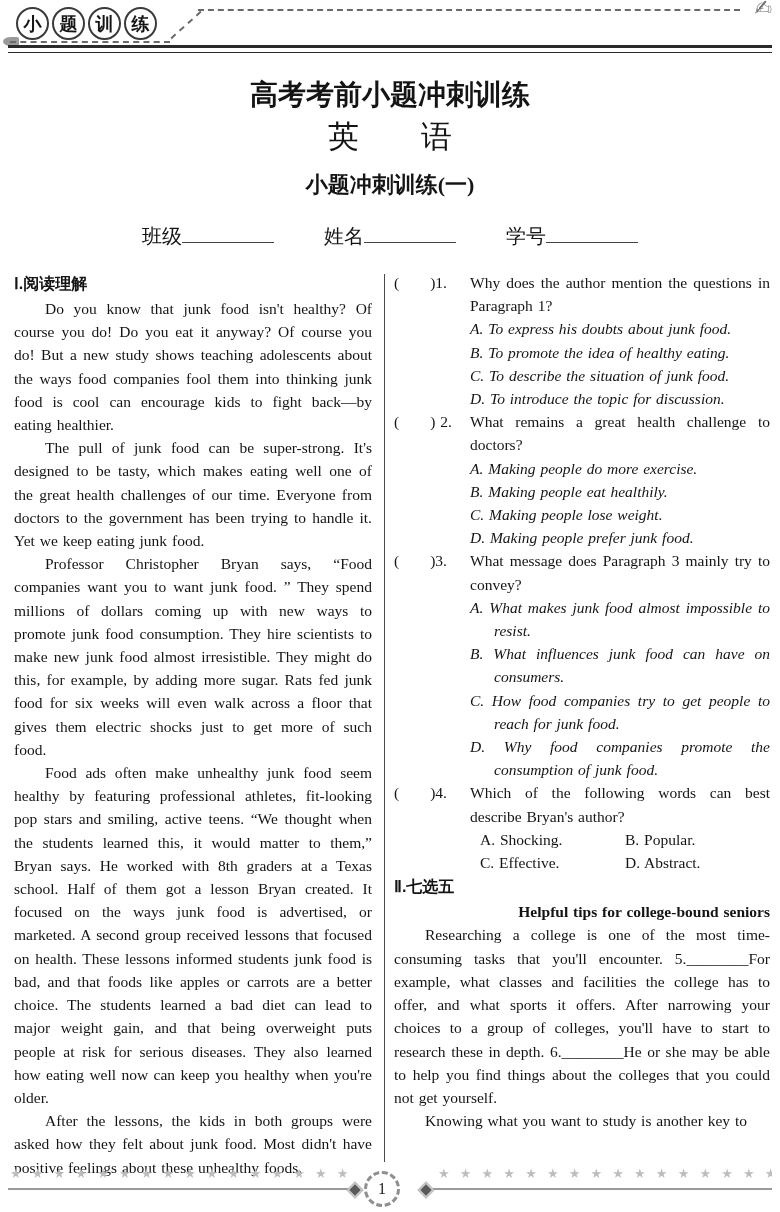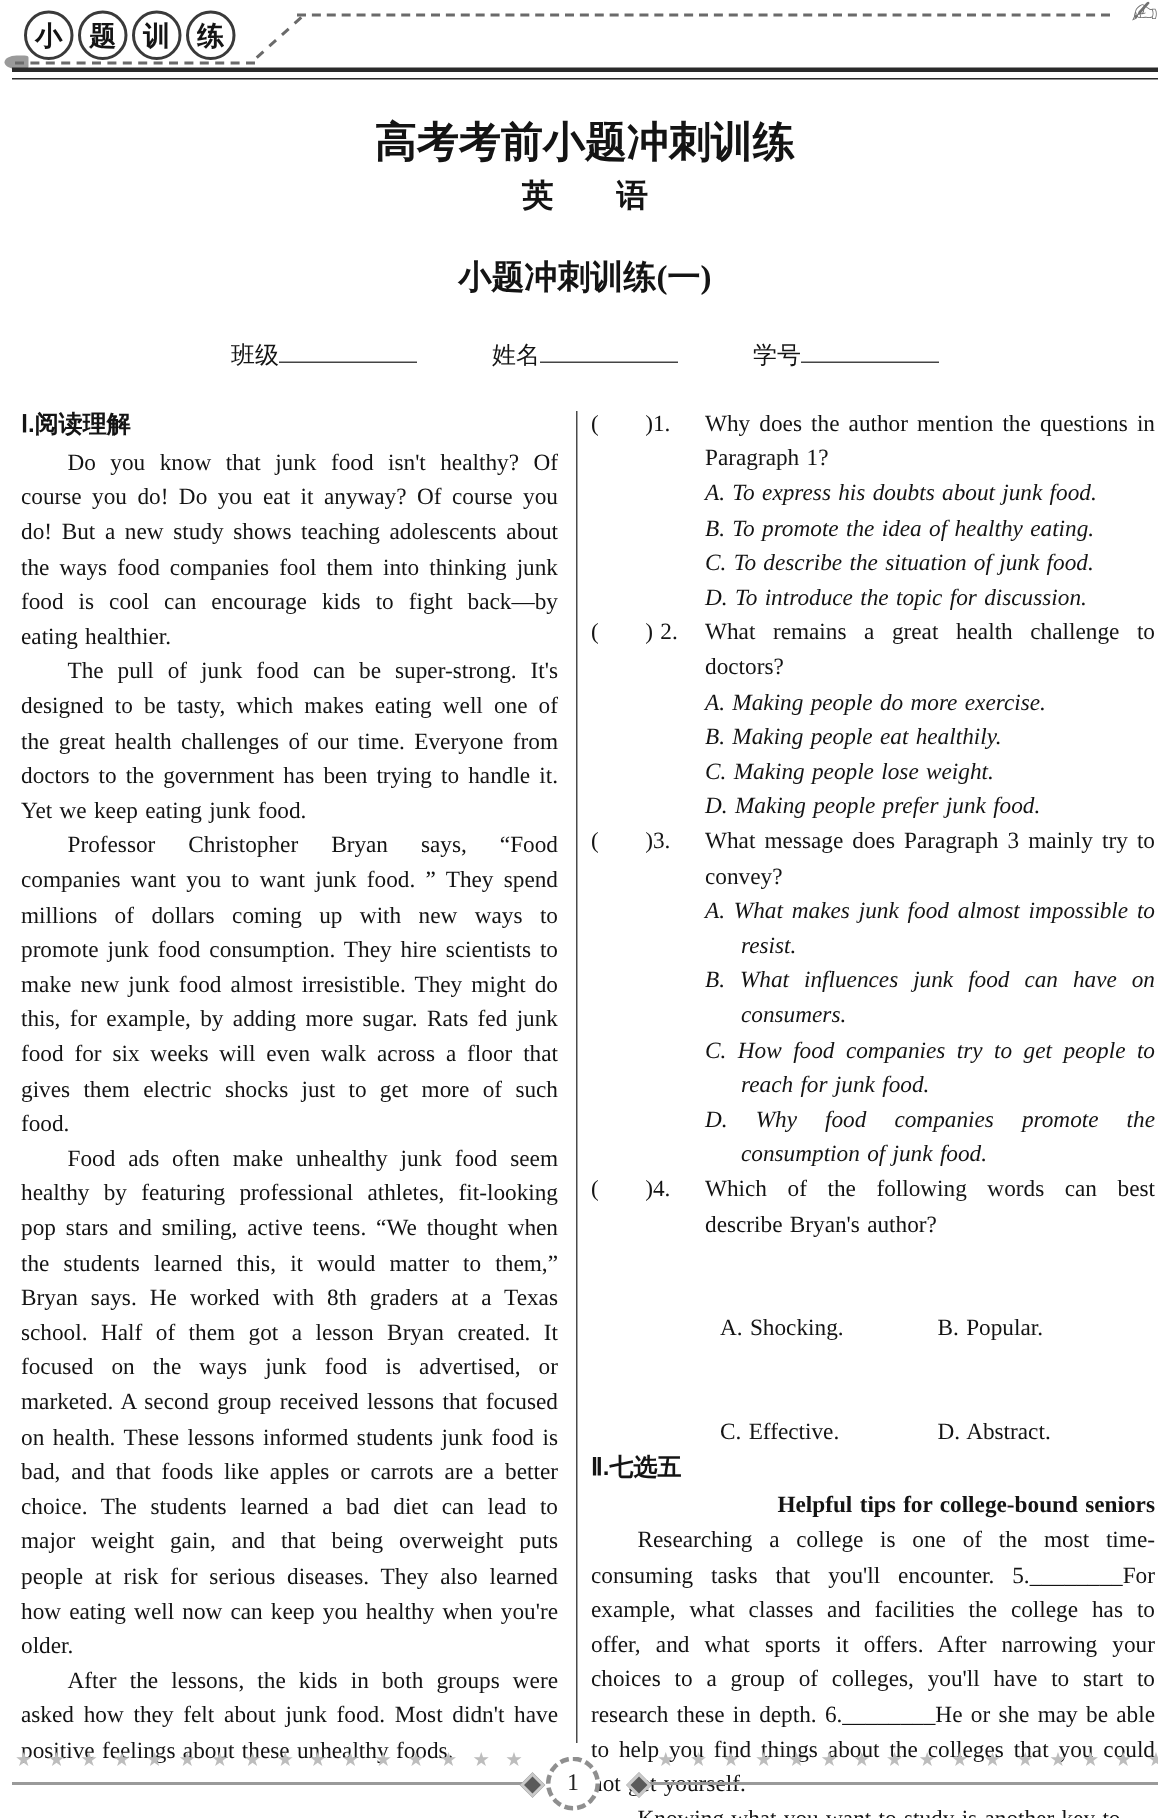--- a/index.html
+++ b/index.html
@@ -21,43 +21,43 @@
         font-family:"DejaVu Sans", sans-serif;}
   .subject-line{position:absolute;top:19px;left:0;width:100%;text-align:center;
         font-weight:bold;font-size:19px;letter-spacing:1px;}
   .double-rule{position:absolute;top:45px;left:8px;right:8px;height:4px;
         border-top:3px solid #2a2a2a;border-bottom:1px solid #2a2a2a;}
 
   
   .title1{position:absolute;top:76px;left:0;width:100%;text-align:center;
         font-weight:bold;font-size:28px;font-family:"Liberation Serif", serif;}
   .title2{position:absolute;top:116px;left:0;width:100%;text-align:center;
-        font-weight:bold;font-size:21px;}
+        font-weight:normal;font-size:31px;}
   .title3{position:absolute;top:170px;left:0;width:100%;text-align:center;
         font-weight:bold;font-size:22px;}
   .fields-row{position:absolute;top:223px;left:0;width:100%;display:flex;
-        justify-content:center;gap:50px;font-size:16px;}
+        justify-content:center;gap:50px;font-size:20px;}
   .field-label{display:inline-block;}
   .field-blank{display:inline-block;width:92px;height:18px;border-bottom:1.5px solid #444;}
 
   
   .col{position:absolute;top:271px;font-size:15.5px;line-height:23.2px;word-spacing:1px;}
   .col-left{left:14px;width:358px;}
   .col-right{left:394px;width:376px;}
   .divider{position:absolute;left:384px;top:274px;width:1px;height:888px;background:#4a4a4a;}
   .section-heading{font-family:"Liberation Sans", sans-serif;font-weight:bold;
         font-size:16px;line-height:26px;}
   .para{margin:0;text-indent:2em;text-align:justify;}
 
   .question{position:relative;padding-left:76px;margin:0;}
   .q-prefix{position:absolute;left:0;top:0;white-space:pre;}
   .q-stem{text-align:justify;}
   .option{padding-left:24px;text-indent:-24px;text-align:justify;font-style:italic;}
   .option-row{margin-left:10px;display:flex;}
-  .option-row .opt-cell{width:50%;margin-top:46px;}
+  .option-row .opt-cell{width:50%;}
   .passage-title{text-align:right;font-weight:bold;font-size:15.5px;}
 
   
   .stars{position:absolute;top:1166px;color:#bdbdbd;font-size:13px;letter-spacing:3px;
         white-space:nowrap;overflow:hidden;font-family:"DejaVu Sans", sans-serif;}
   .stars-left{left:10px;width:340px;}
   .stars-right{left:438px;width:334px;}
   .footer-line{position:absolute;top:1188px;height:2px;background:#9a9a9a;}
   .footer-line-left{left:8px;width:342px;}
   .footer-line-right{left:430px;width:342px;}

